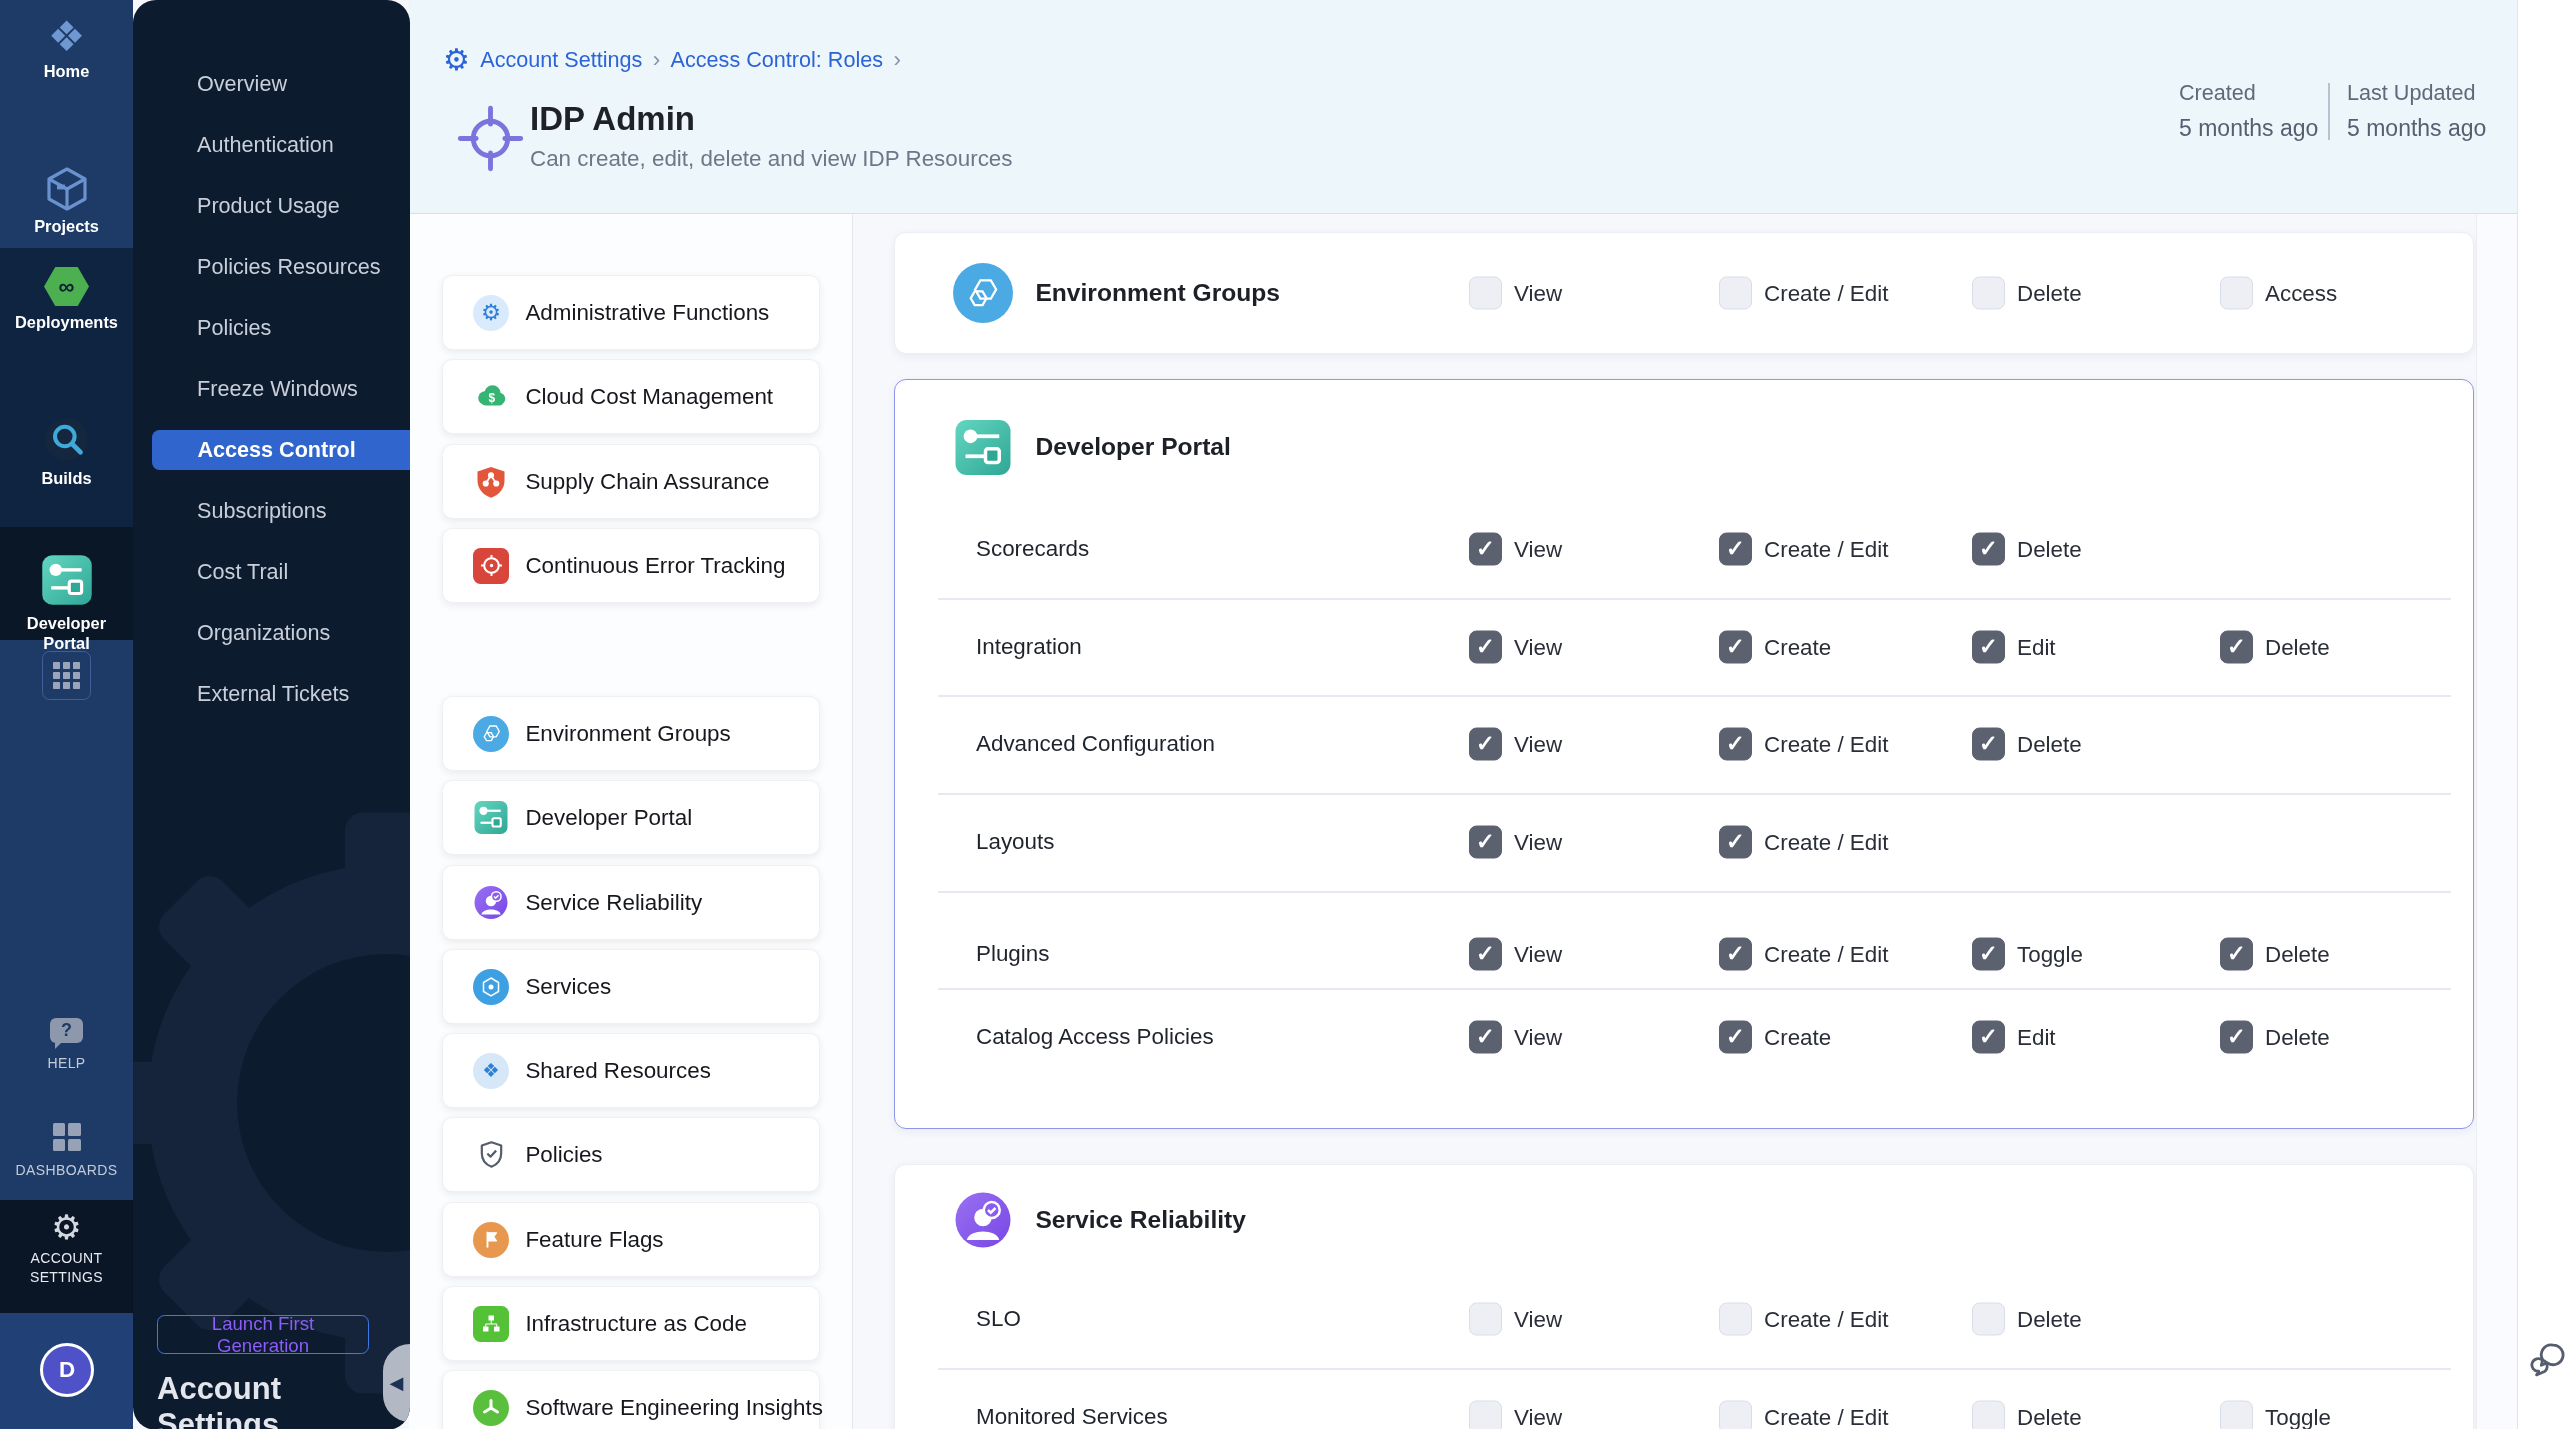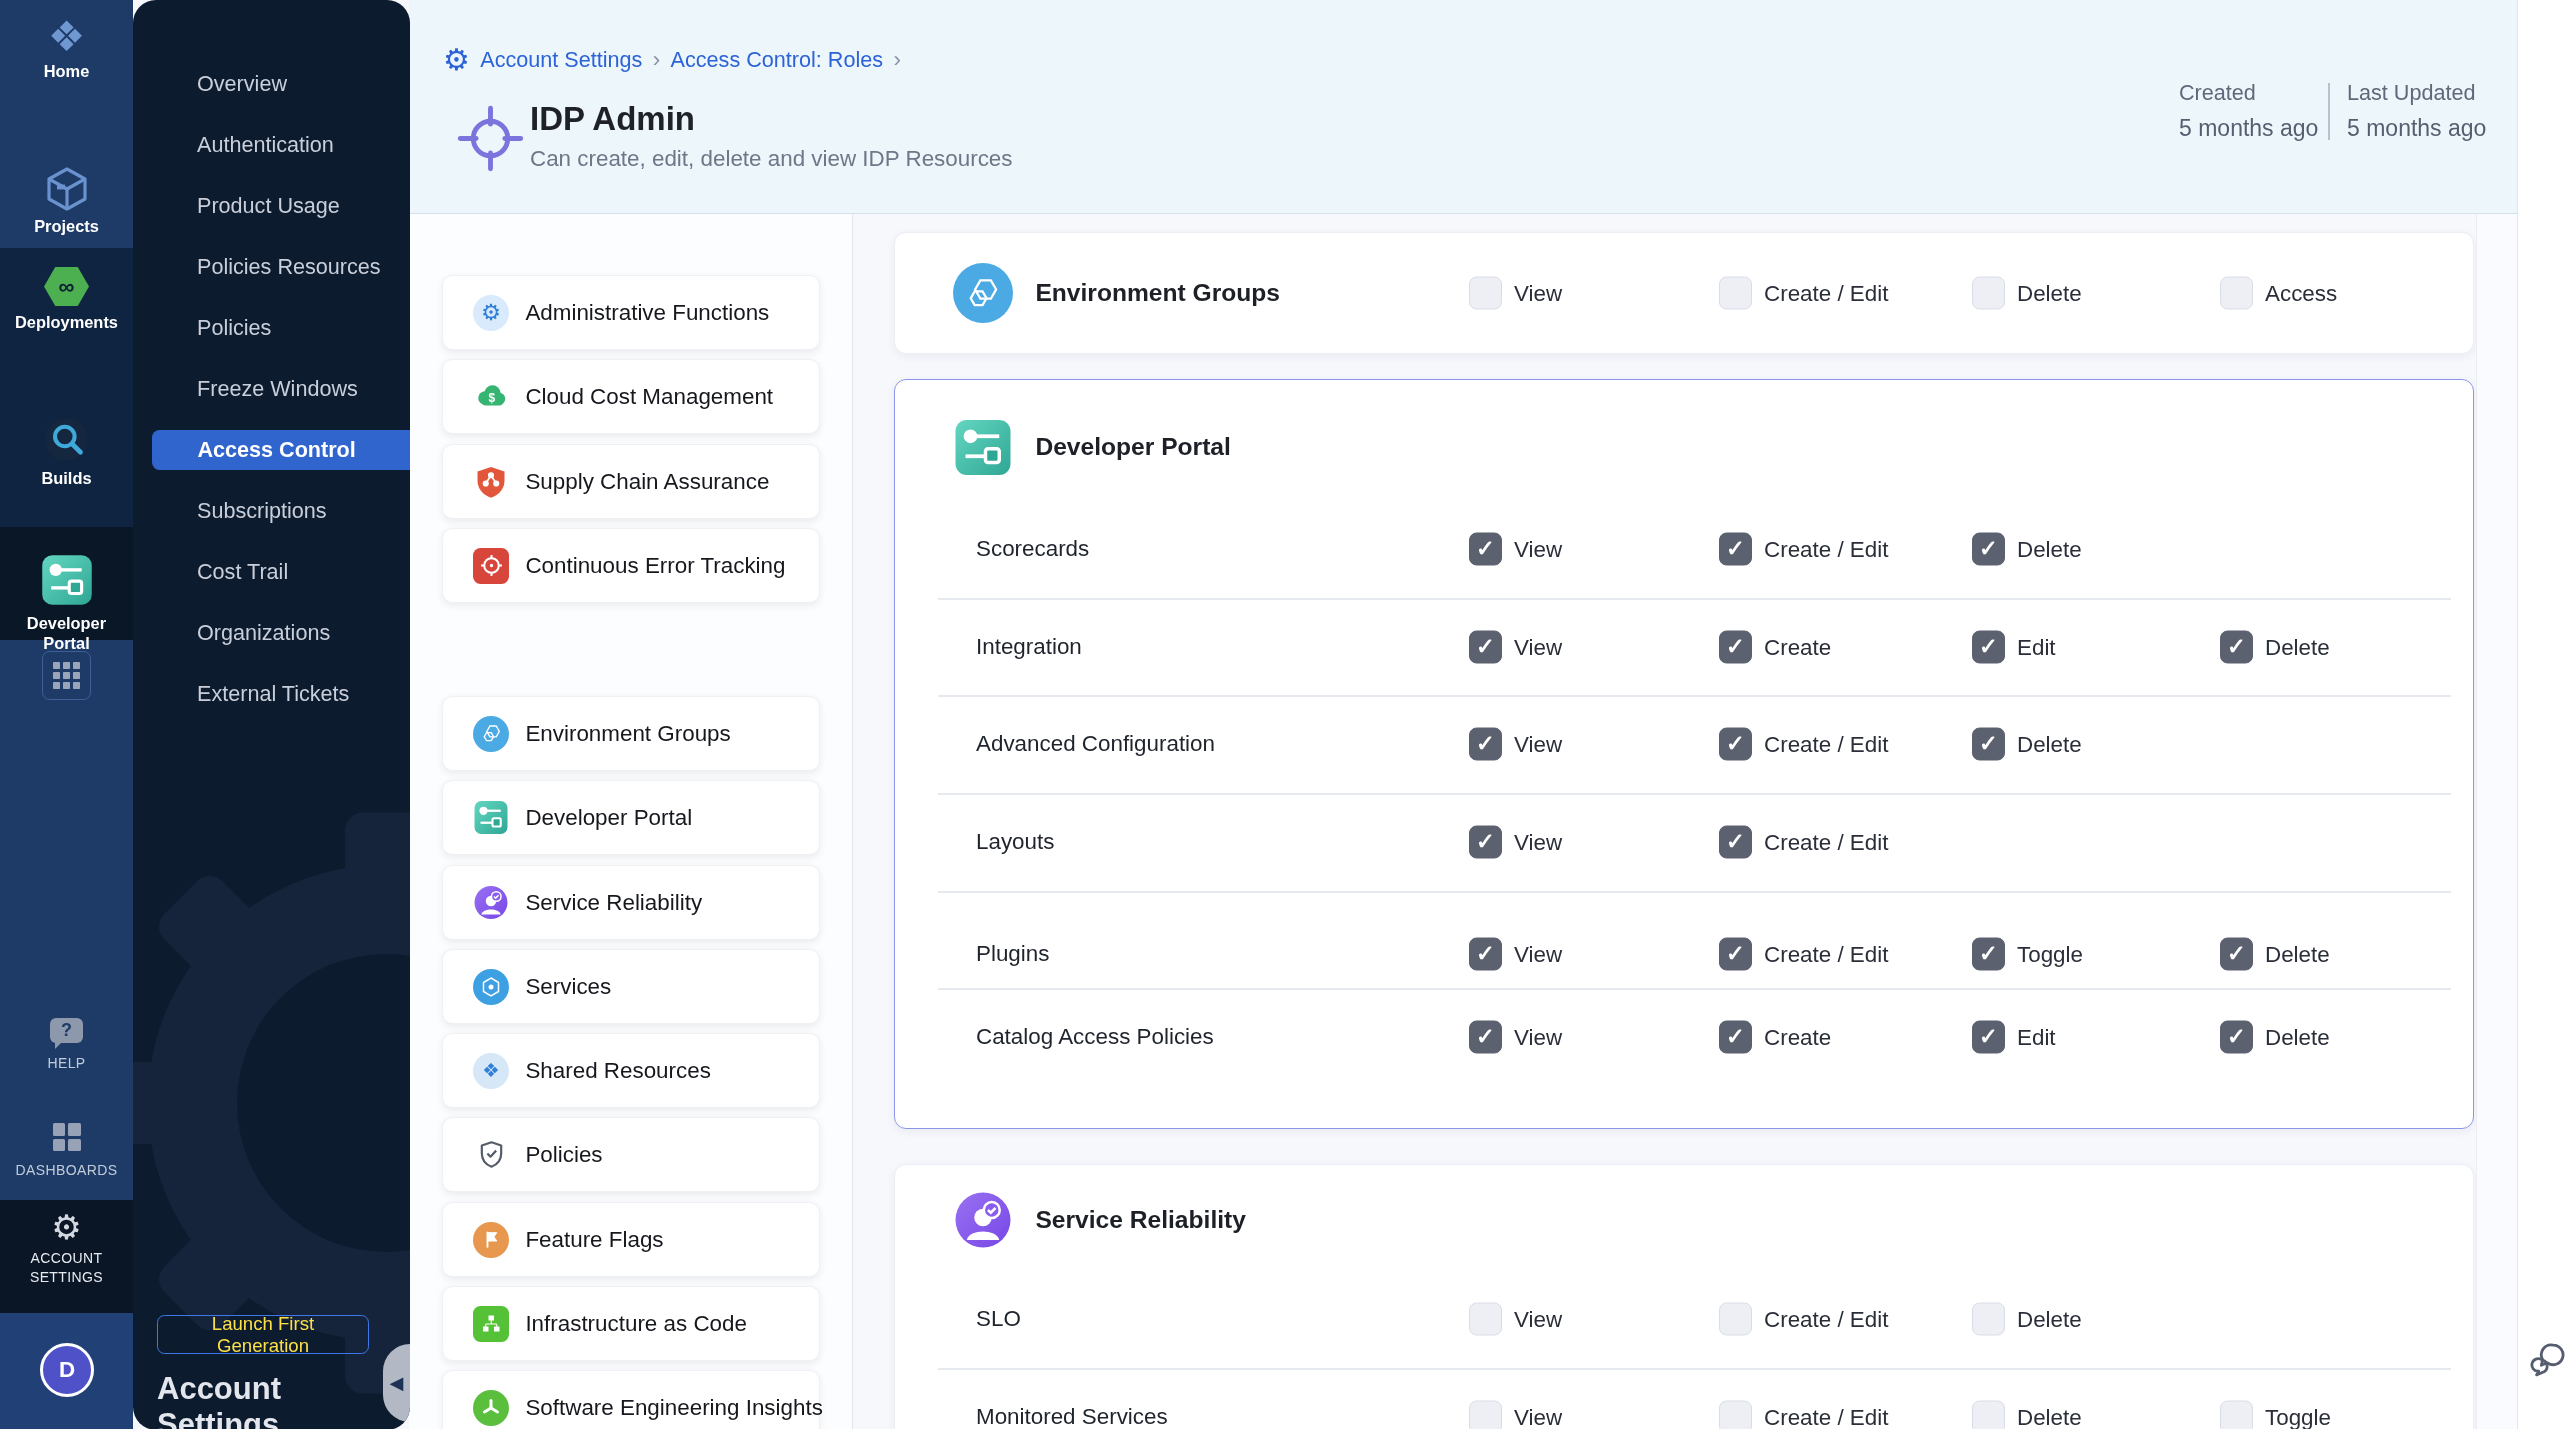--- a/index.html
+++ b/index.html
@@ -39,21 +39,21 @@
 
   
   #sidenav{position:absolute;left:133px;top:0;width:277px;height:1430px;background:#0d1b2e;overflow:hidden;z-index:25;border-radius:23px;}
   .nav-item{position:relative;height:40px;margin-bottom:21px;display:flex;align-items:center;
        padding-left:64px;font-size:21.6px;color:#c9cfda;cursor:pointer;}
   .nav-item.selected{background:#3165ce;color:#ffffff;font-weight:700;margin-left:19.4px;
        padding-left:45px;border-radius:7.5px 0 0 7.5px;}
   #nav-items{position:absolute;top:64px;left:0;right:0;}
   #wmgear{position:absolute;left:-112px;top:775px;opacity:1;}
   #launch-btn{position:absolute;left:24px;top:1315px;width:212px;height:39px;border:1.5px solid #3f78e8;
-       border-radius:7.5px;color:#fde047;font-size:18.6px;display:flex;align-items:center;justify-content:center;
+       border-radius:7.5px;color:#8b5cf6;font-size:18.6px;display:flex;align-items:center;justify-content:center;
        background:transparent;cursor:pointer;}
   #sidenav-footer-title{position:absolute;left:24px;top:1371px;font-size:31px;font-weight:700;color:#e3e6ec;}
   #collapse-tab{position:absolute;right:0;top:1344px;width:27px;height:78px;background:#b2b9c5;
        border-radius:39px 0 0 39px;display:flex;align-items:center;justify-content:center;cursor:pointer;}
   #collapse-tab span{color:#1d3356;font-size:18px;}
 
   
   #header{position:absolute;left:409px;top:0;width:2108px;height:214px;background:#edf6fb;border-bottom:1.5px solid #d8e1ea;z-index:10;}
   #breadcrumb{position:absolute;left:34px;top:43px;height:33px;display:flex;align-items:center;gap:10.4px;font-size:21.6px;}
   .crumb{color:#2c63d6;cursor:pointer;}

